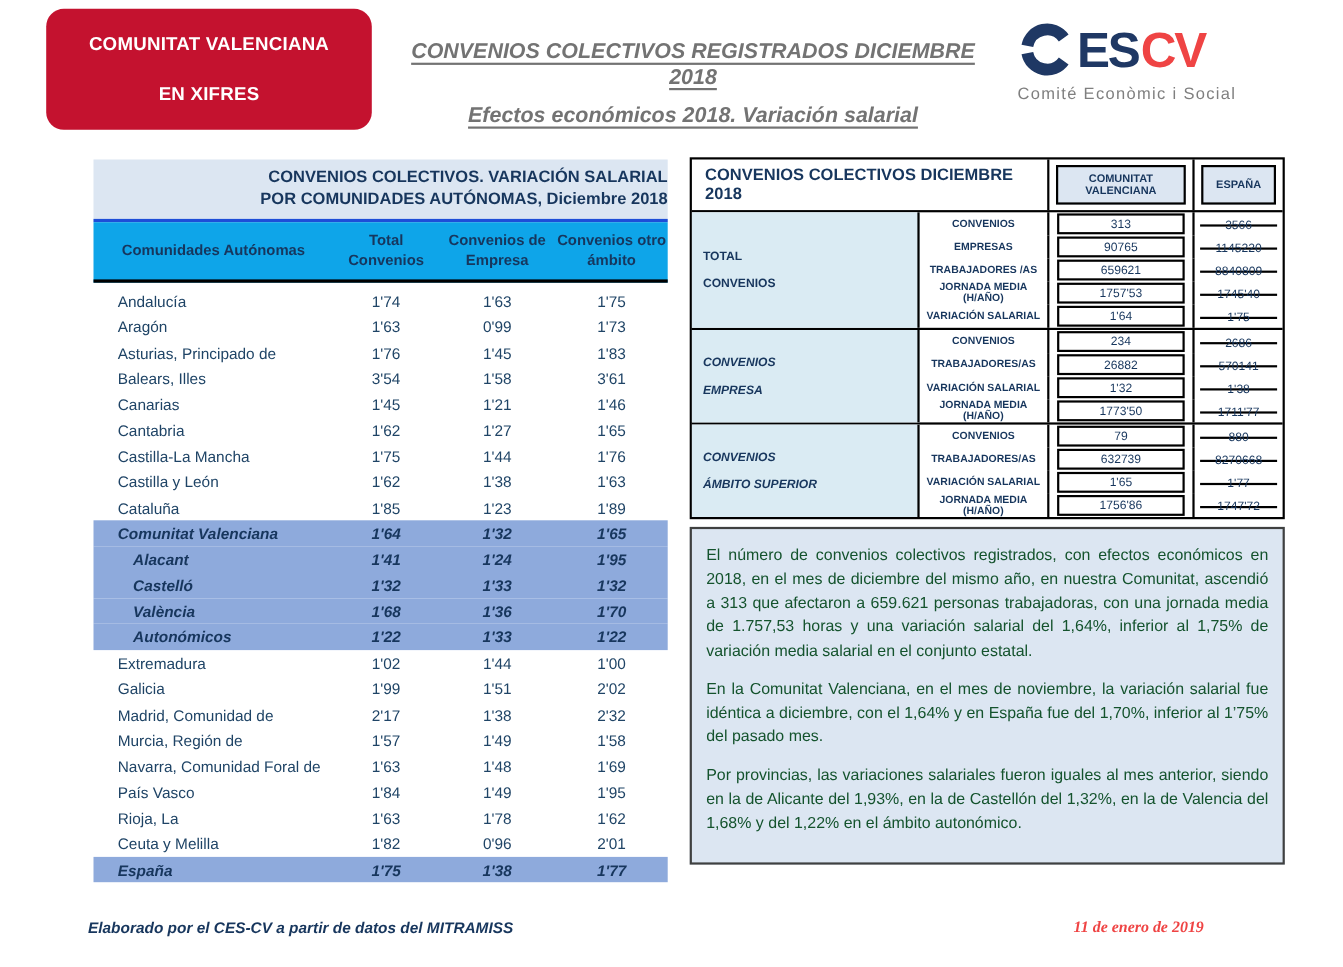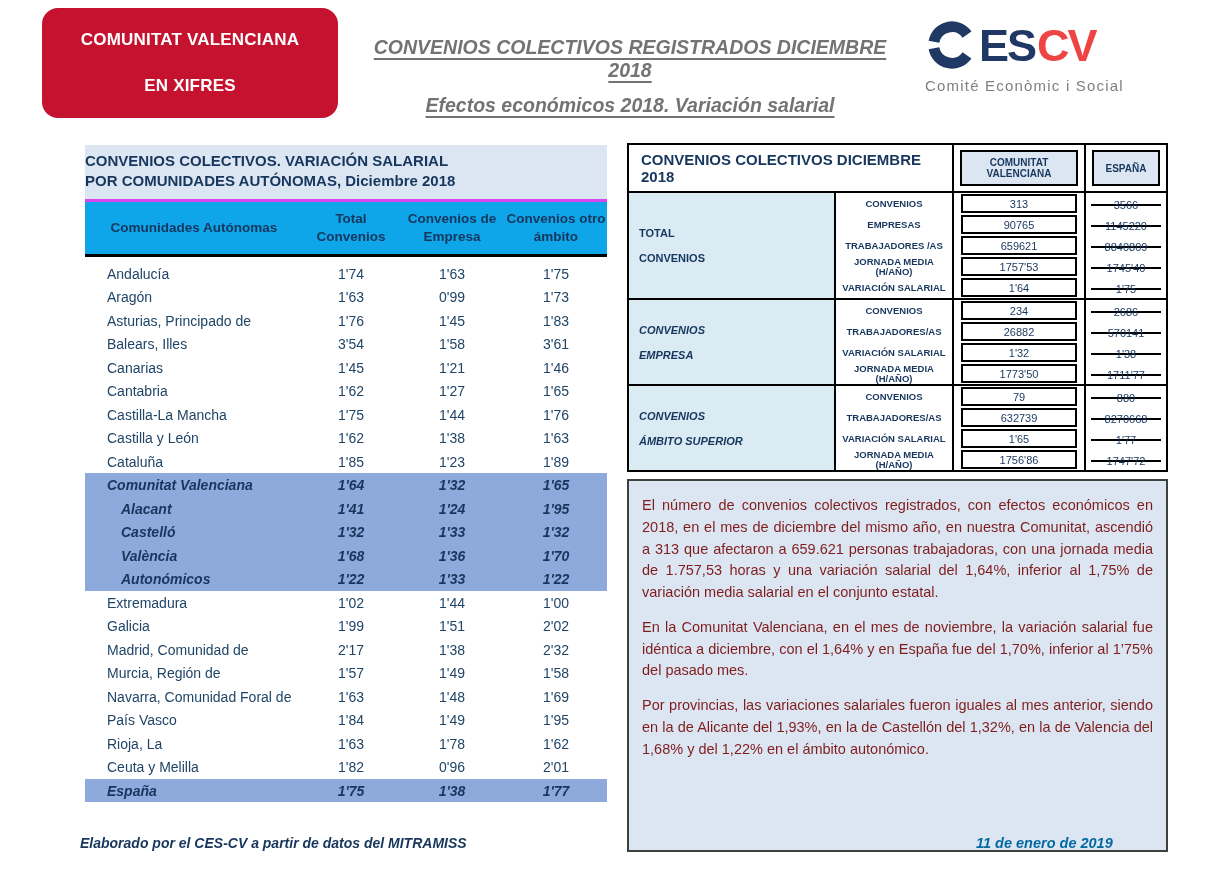--- a/index.html
+++ b/index.html
@@ -18,22 +18,22 @@
                   text-decoration-thickness:2px;}
   .logo{position:absolute;left:925px;top:16px;width:250px;}
   .logo-row{display:flex;align-items:center;height:58px;}
   .logo-c svg{display:block;}
   .logo-text{font-weight:bold;font-size:45px;color:#1F3864;letter-spacing:-2px;line-height:1;}
   .logo-cv{color:#ef4444;margin-left:2px;}
   .logo-tagline{font-size:15px;color:#7F7F7F;margin-top:3px;letter-spacing:1.2px;white-space:nowrap;}
 
   
   .lt{position:absolute;left:85px;top:145px;width:522px;color:#1F4466;}
-  .lt-title{background:#DCE6F2;text-align:left;font-weight:bold;font-size:15px;color:#17365D;
-            padding:6px 0 7px;line-height:1.35;border-bottom:3px solid #d946ef;}
+  .lt-title{background:#DCE6F2;text-align:right;font-weight:bold;font-size:15px;color:#17365D;
+            padding:6px 0 7px;line-height:1.35;border-bottom:3px solid #1d4ed8;}
   .lt-head{display:grid;grid-template-columns:218px 96px 106px 102px;background:#0ea5e9;
            border-bottom:3px solid #000;align-items:center;padding:8px 0;font-weight:bold;
            font-size:13.5px;color:#17365D;text-align:center;line-height:1.35;}
   .lt-body{margin-top:5px;}
   .lt-row{display:grid;grid-template-columns:218px 96px 106px 102px;height:23.5px;
           align-items:center;font-size:14px;}
   .lt-row .c-name{padding-left:22px;text-align:left;white-space:nowrap;}
   .lt-row .c-val{text-align:center;}
   .lt-row.hl{background:#8EAADC;font-weight:bold;font-style:italic;color:#17365D;}
   .lt-row.indent .c-name{padding-left:36px;}
@@ -60,30 +60,30 @@
              align-items:center;justify-content:center;font-weight:bold;font-size:9.5px;
              text-align:center;line-height:1;}
   .rt-cv{width:132px;border-right:2px solid #000;box-sizing:border-box;display:flex;padding:1px 7px;}
   .rt-cv .vbox{flex:1;border:2px solid #000;display:flex;align-items:center;justify-content:center;
                font-size:11px;}
   .rt-es{flex:1;display:flex;padding:11px 5px;justify-content:center;}
   .rt-es .vbox{flex:1;border:1px solid #000;display:flex;align-items:center;justify-content:center;
                font-size:11px;}
 
   
-  .summary{position:absolute;left:627px;top:479px;width:541px;height:373px;background:#DCE6F2;
+  .summary{position:absolute;left:627px;top:479px;width:541px;height:307px;background:#DCE6F2;
            border:2px solid #3F4040;box-sizing:border-box;padding:4px 13px;font-size:14.5px;
-           color:#7f1d1d;text-align:justify;line-height:1.5;overflow:hidden;}
+           color:#14532d;text-align:justify;line-height:1.5;overflow:hidden;}
   .summary p{margin:10px 0 13px;}
 
   
   .src{position:absolute;left:80px;top:835px;font-style:italic;font-weight:bold;font-size:14px;
        color:#17365D;}
   .date{position:absolute;left:976px;top:835px;font-style:italic;font-weight:bold;font-size:14.5px;
-        color:#0369a1;}
+        color:#ef4444;font-family:Liberation Serif, serif;}
 </style>
 </head>
 <body>
 
 <div class="page">
 
   <div class="badge">
     <div>COMUNITAT VALENCIANA</div>
     <div>EN XIFRES</div>
   </div>

